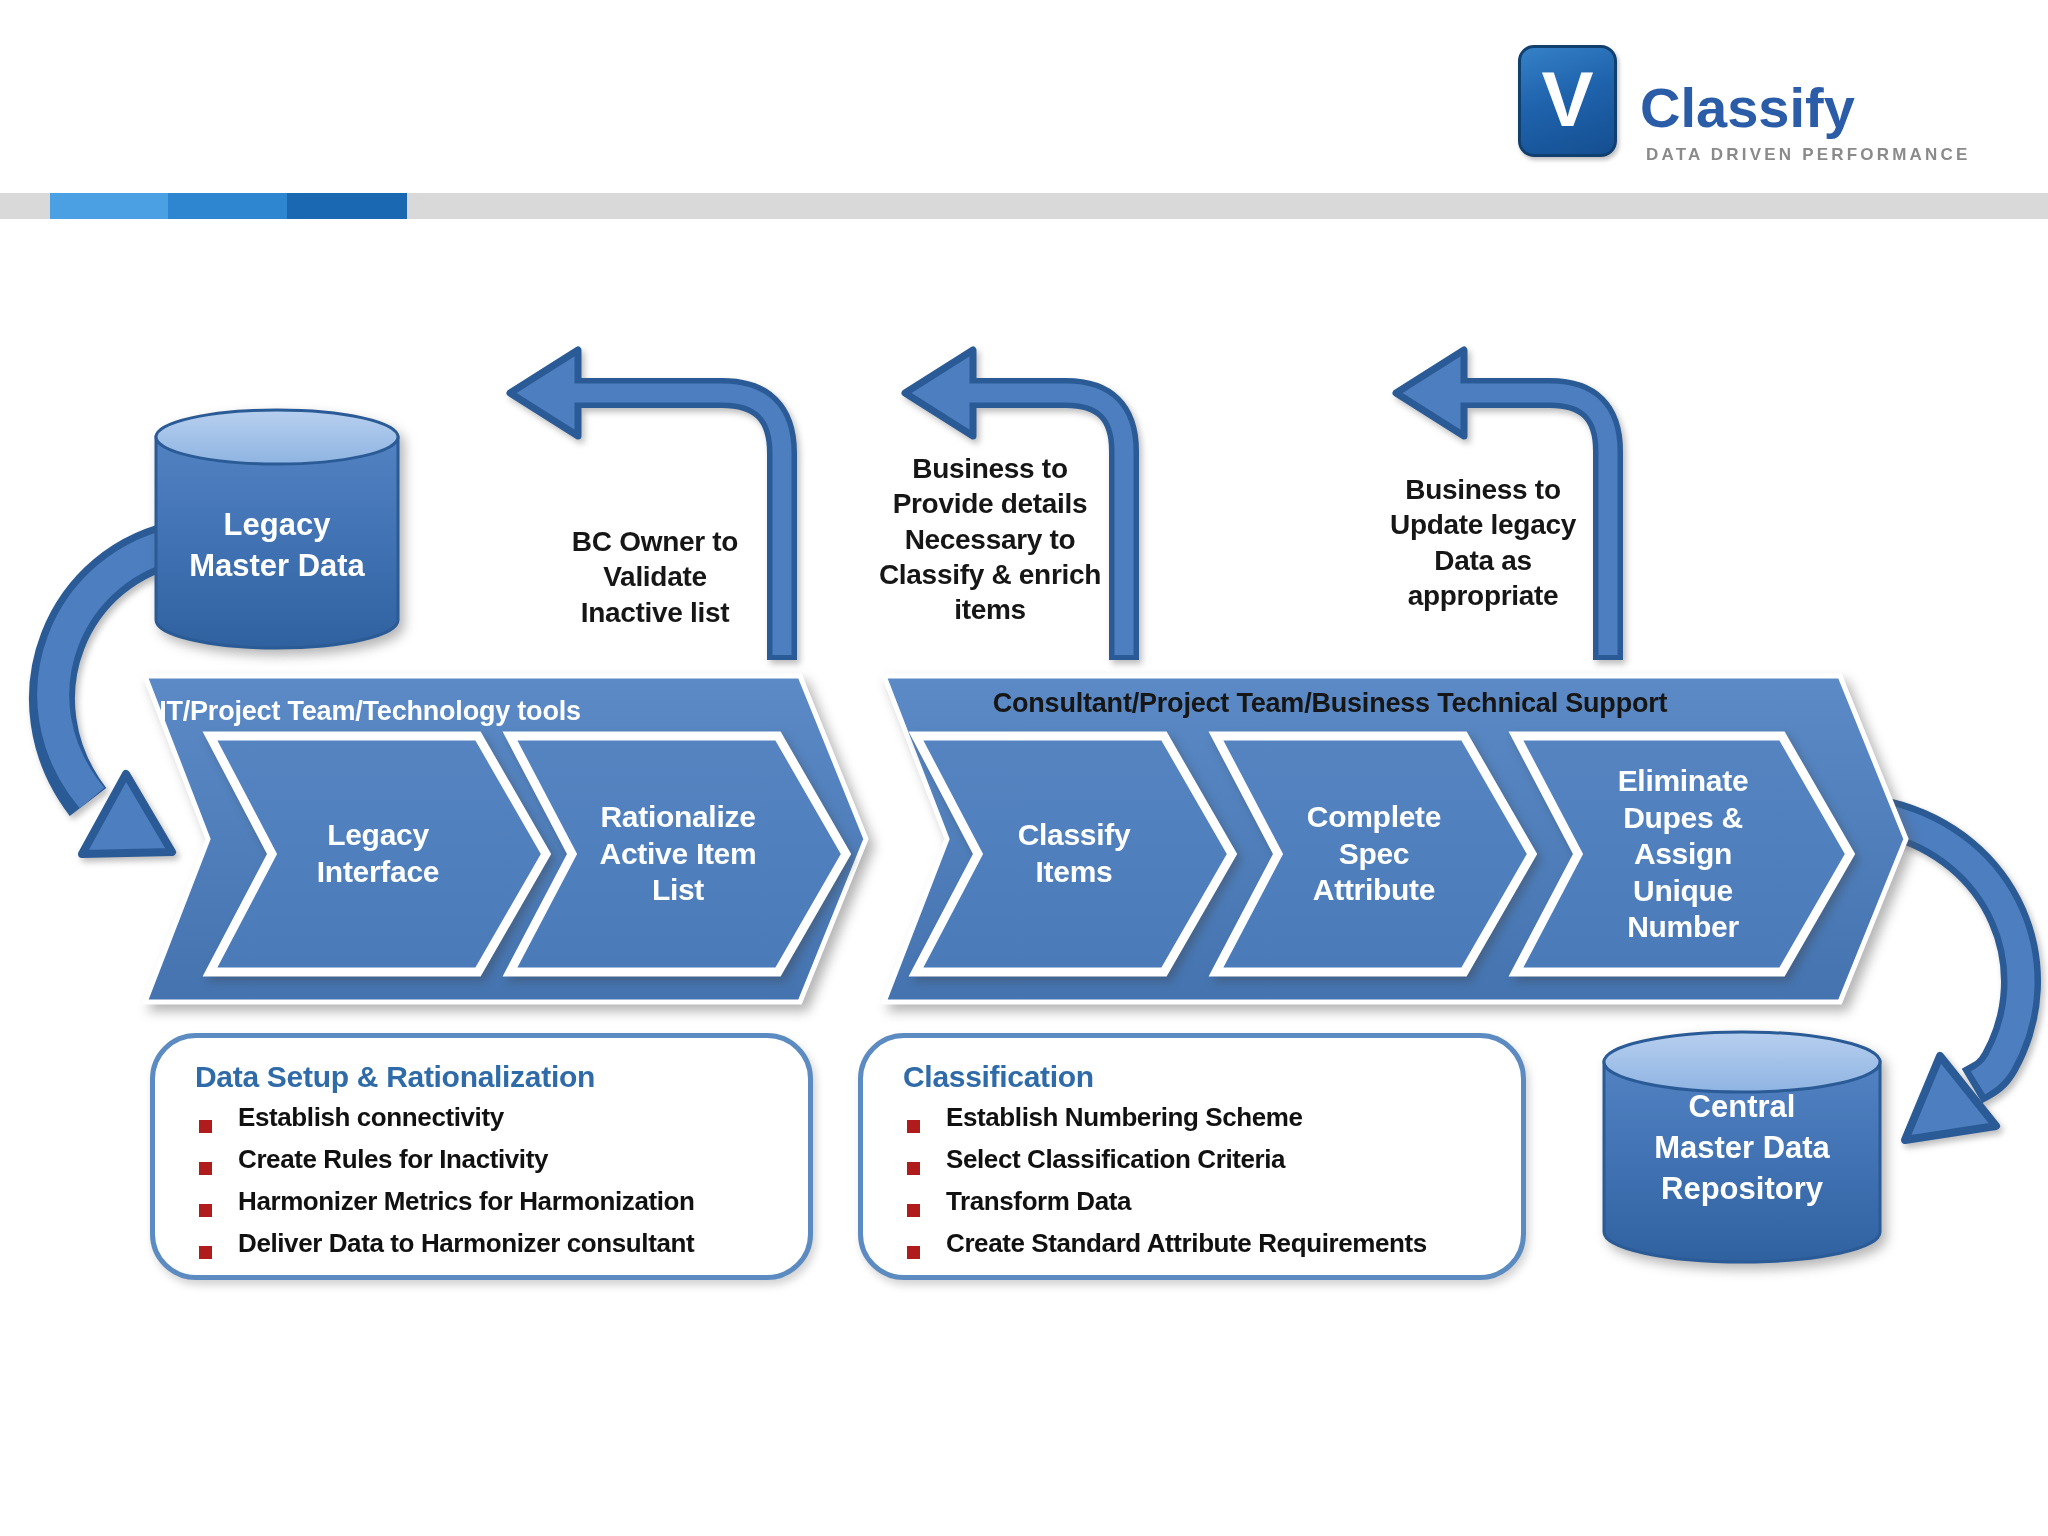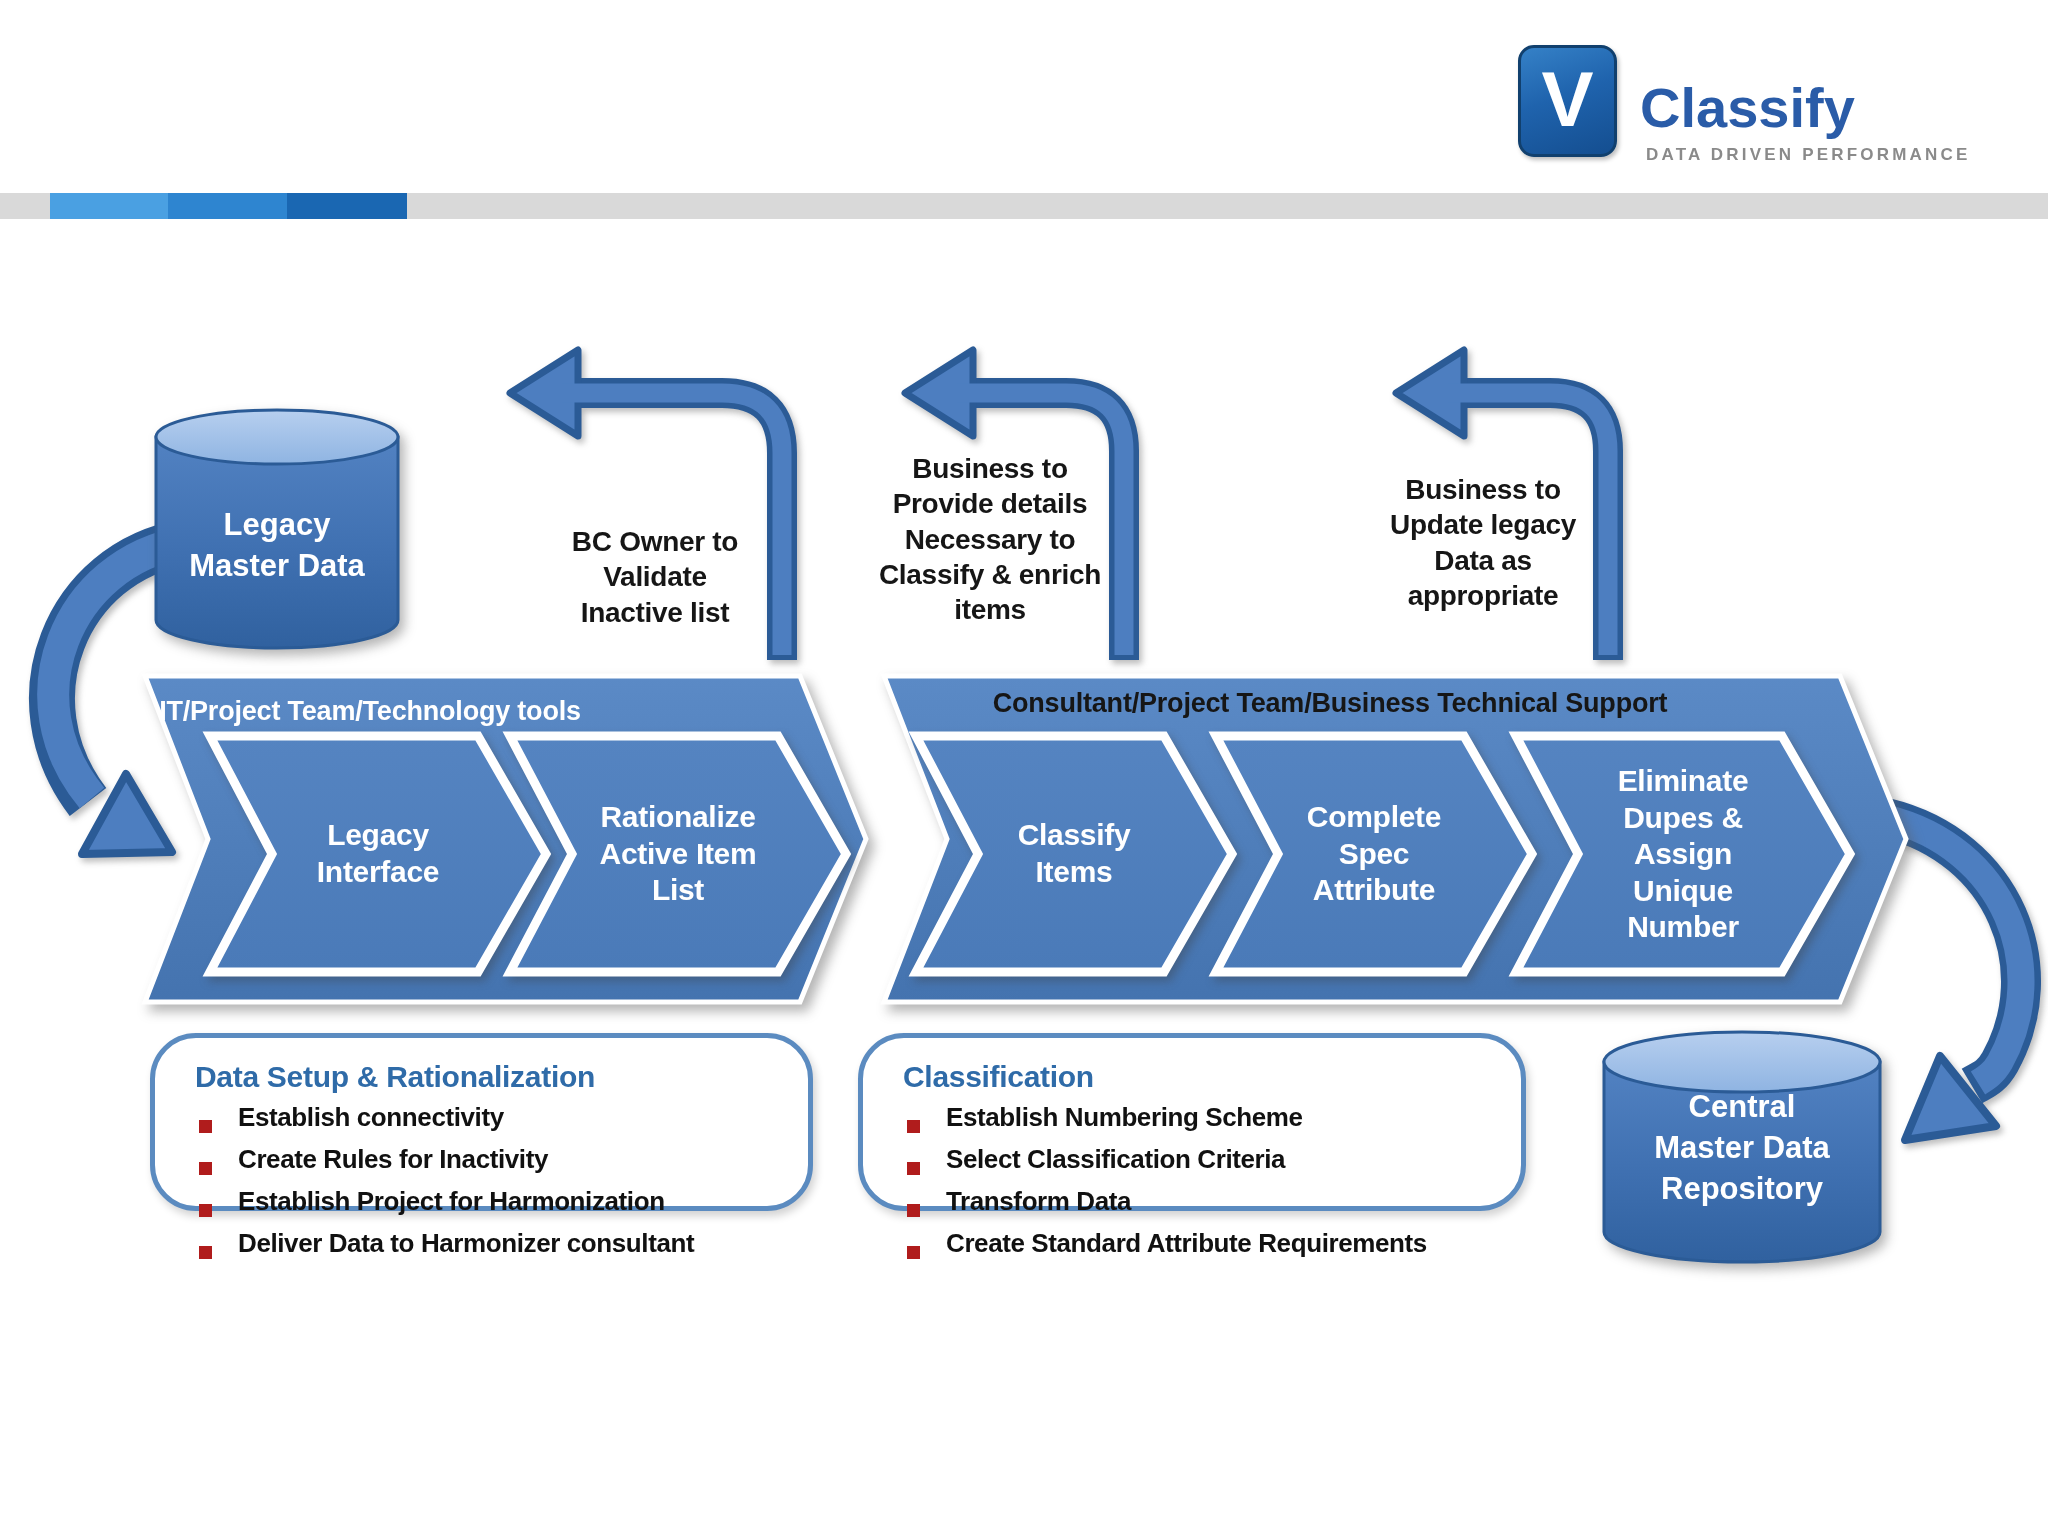--- a/index.html
+++ b/index.html
@@ -38,21 +38,21 @@
     text-align:center;white-space:pre-line;line-height:1.25;
   }
   .cyl-label{color:#fff;font-size:31px;font-weight:700;line-height:1.32;}
   .arrow-label{color:#161616;font-size:28px;font-weight:700;line-height:1.26;letter-spacing:-0.3px;}
   .band-header{font-size:27px;font-weight:700;white-space:nowrap;letter-spacing:-0.2px;}
   .band-header.light{color:#ffffff;}
   .band-header.dark{color:#161616;}
   .chev-label{color:#ffffff;font-size:30px;font-weight:700;line-height:1.22;letter-spacing:-0.3px;}
   
   .panel{
-    position:absolute;top:1033px;height:178px;box-sizing:border-box;background:#fff;
+    position:absolute;top:1033px;height:247px;box-sizing:border-box;background:#fff;
     border:5px solid #5b8bc0;border-radius:46px;
     box-shadow:3px 5px 8px rgba(0,0,0,.18);
     padding:20px 26px 0 30px;
   }
   .panel-heading{font-size:30px;font-weight:700;color:#2f6ba8;margin:2px 0 8px 10px;letter-spacing:-0.3px;}
   .bullet-row{display:flex;align-items:flex-end;margin:0 0 11px 14px;}
   .bullet-marker{width:13px;height:13px;background:#b01c1c;flex:0 0 13px;margin-right:26px;}
   .bullet-text{font-size:26px;font-weight:700;color:#111;letter-spacing:-0.4px;white-space:nowrap;}
 </style>
 </head>
@@ -193,21 +193,21 @@
     <div class="bullet-row">
       <span class="bullet-marker"></span>
       <span class="bullet-text">Establish connectivity</span>
     </div>
     <div class="bullet-row">
       <span class="bullet-marker"></span>
       <span class="bullet-text">Create Rules for Inactivity</span>
     </div>
     <div class="bullet-row">
       <span class="bullet-marker"></span>
-      <span class="bullet-text">Establish Project for Harmonization</span>
+      <span class="bullet-text">Harmonizer Metrics for Harmonization</span>
     </div>
     <div class="bullet-row">
       <span class="bullet-marker"></span>
       <span class="bullet-text">Deliver Data to Harmonizer consultant</span>
     </div>
   </div>
 
   <div class="panel" style="left:858px;width:668px;">
     <div class="panel-heading">Classification</div>
     <div class="bullet-row">

